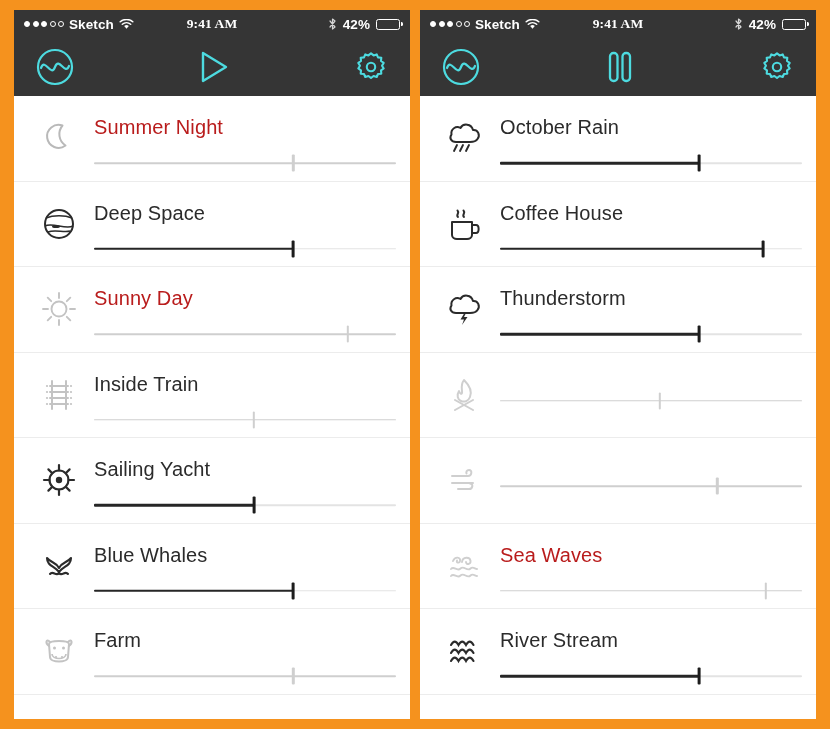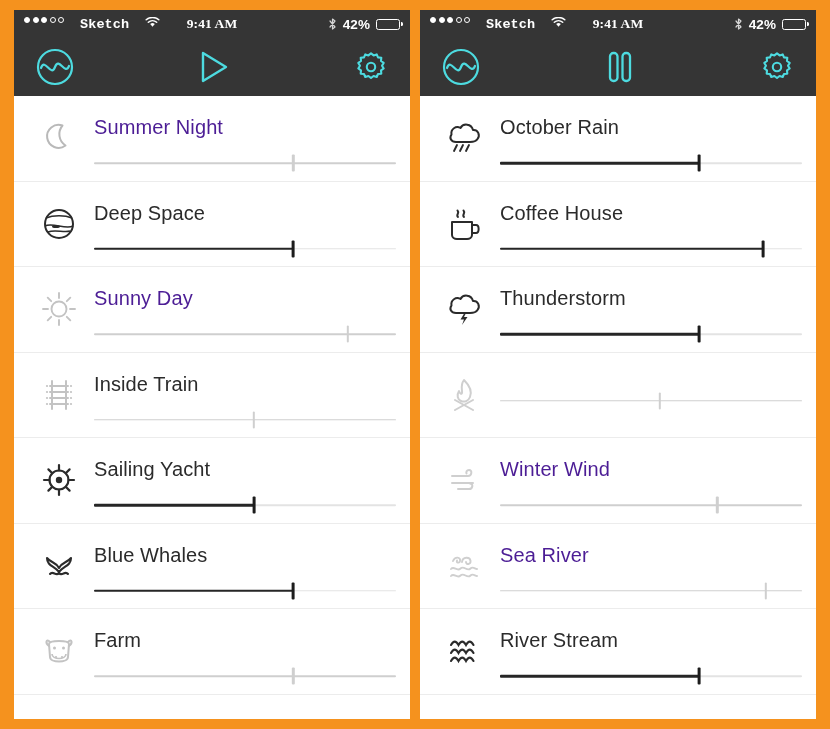--- a/index.html
+++ b/index.html
@@ -36,21 +36,21 @@
     background: #353535;
     color: #ffffff;
     display: flex;
     align-items: center;
     padding: 0 10px;
     font-size: 13.5px;
     font-weight: bold;
     letter-spacing: 0.1px;
     flex: 0 0 auto;
   }
-  .sb-left { display: flex; align-items: flex-start; gap: 16px; flex: 1 1 0; font-family: Liberation Mono, monospace; }
+  .sb-left { display: flex; align-items: center; gap: 5px; flex: 1 1 0; }
   .sb-center { flex: 0 0 auto; text-align: right; font-family: Liberation Serif, serif; }
   .sb-right { display: flex; align-items: center; justify-content: flex-end; gap: 6px; flex: 1 1 0; }
 
   .dots { display: flex; align-items: center; gap: 2.5px; }
   .dot {
     width: 6px; height: 6px; border-radius: 50%;
     border: 1px solid #ffffff;
   }
   .dot.filled { background: #ffffff; }
 
@@ -157,21 +157,21 @@
     border-radius: 1px;
   }
 
   
   .row.on .row-title { color: #2b2b2b; }
   .row.on .track-bg  { background: #e3e3e3; }
   .row.on .track-fill{ background: #262626; height: 2.4px; }
   .row.on .thumb     { background: #1c1c1c; width: 2.8px; }
 
   
-  .row.off .row-title { color: #4c1d95; }
+  .row.off .row-title { color: #b91c1c; }
   .row.off .track-bg  { background: #cfcfcf; }
   .row.off .track-fill{ background: transparent; }
   .row.off .thumb     { background: #cfcfcf; }
 
   
   .row.mid .row-title { color: #2b2b2b; }
   .row.mid .track-bg  { background: #cfcfcf; }
   .row.mid .track-fill{ background: transparent; }
   .row.mid .thumb     { background: #cfcfcf; }
 
@@ -537,40 +537,39 @@
 
       <div class="row off">
         <div class="row-icon">
           <svg class="icon-svg" width="46" height="44" viewBox="0 0 46 44">
             <path d="M10 18 L26 18 C30 18, 30.5 12, 27 12 C24.5 12, 24 14, 24.5 15.5" stroke="#cfcfcf" stroke-width="2" fill="none" stroke-linecap="round"></path>
             <path d="M10 25 L31 25" stroke="#cfcfcf" stroke-width="2" fill="none" stroke-linecap="round"></path>
             <path d="M16 31 L27 31 C31 31, 31.5 25.5, 28 25.5" stroke="#cfcfcf" stroke-width="2" fill="none" stroke-linecap="round"></path>
           </svg>
         </div>
         <div class="row-body">
-          <div class="row-title">Winter Wind</div>
           <div class="slider">
             <div class="track-bg"></div>
               <div class="track-fill" style="width:72%"></div>
               <div class="thumb" style="left:72%"></div>
           </div>
         </div>
       </div>
 
       <div class="row off">
         <div class="row-icon">
           <svg class="icon-svg" width="46" height="44" viewBox="0 0 46 44">
             <path d="M11 17 C13 12, 19 13, 18 17 C17.5 19.5, 14 19, 15 16.5" stroke="#cfcfcf" stroke-width="1.9" fill="none" stroke-linecap="round"></path>
             <path d="M20 18 C20.5 12.5, 28 12.5, 28.5 17 C29 20.5, 24 21, 24 18" stroke="#cfcfcf" stroke-width="1.9" fill="none" stroke-linecap="round"></path>
             <path d="M9 25 C12 21.5, 15 28, 18.5 24.5 C22 21, 25 28, 28.5 24.5 C31 22, 33 25, 35 25" stroke="#cfcfcf" stroke-width="1.9" fill="none" stroke-linecap="round"></path>
             <path d="M9 32 C12 28.5, 15 35, 18.5 31.5 C22 28, 25 35, 28.5 31.5 C31 29, 33 32, 35 32" stroke="#cfcfcf" stroke-width="1.9" fill="none" stroke-linecap="round"></path>
           </svg>
         </div>
         <div class="row-body">
-          <div class="row-title">Sea River</div>
+          <div class="row-title">Sea Waves</div>
           <div class="slider">
             <div class="track-bg"></div>
               <div class="track-fill" style="width:88%"></div>
               <div class="thumb" style="left:88%"></div>
           </div>
         </div>
       </div>
 
       <div class="row on">
         <div class="row-icon">

